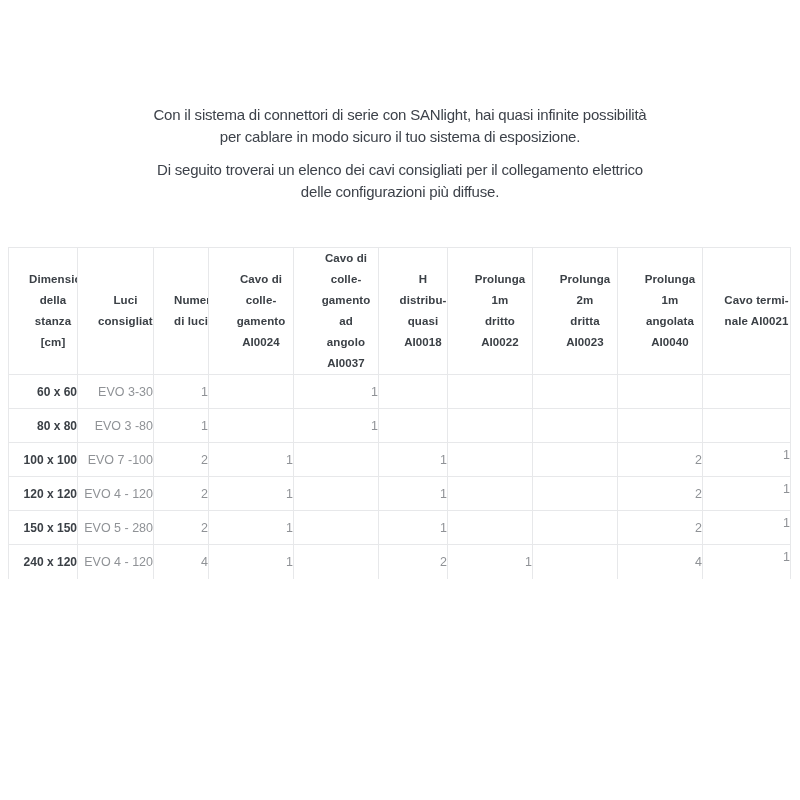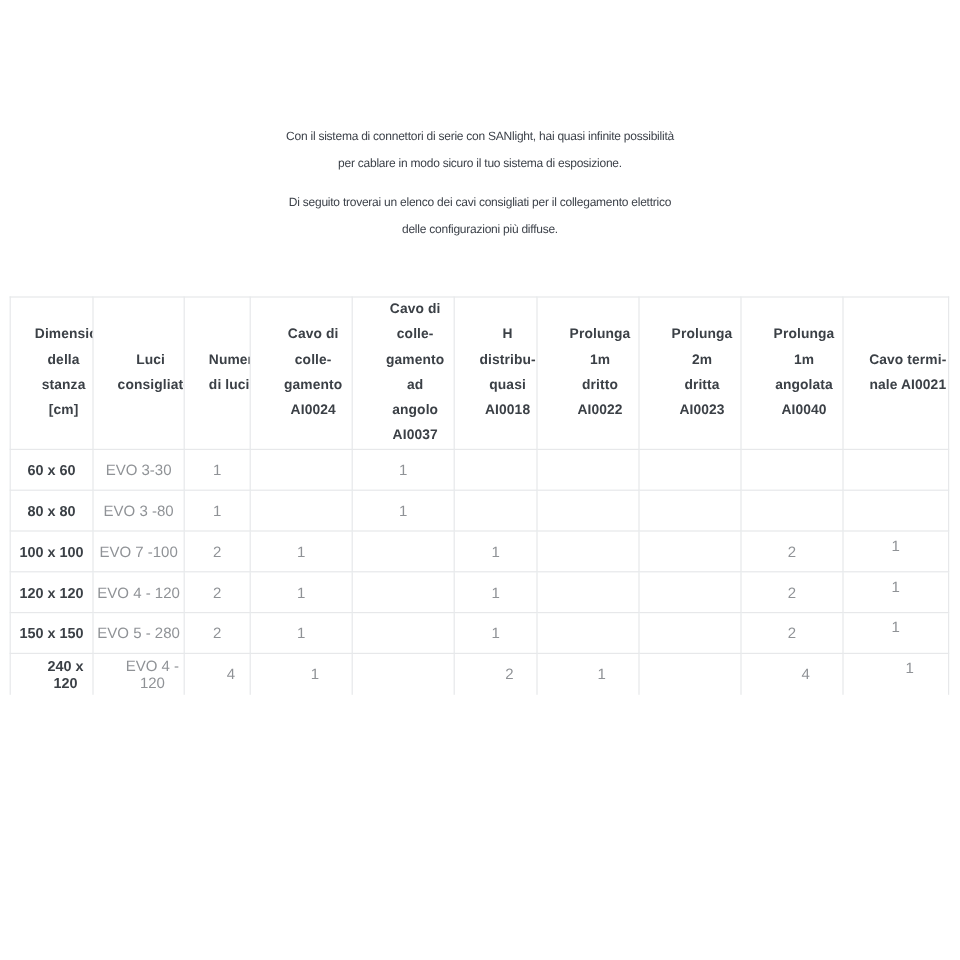--- a/index.html
+++ b/index.html
@@ -15,21 +15,21 @@
   .page {
     position: relative;
     width: 800px;
     height: 800px;
     background: #ffffff;
   }
   .intro {
     padding-top: 104px;
     text-align: center;
     color: #3d424a;
-    font-size: 10px;
+    font-size: 15px;
     line-height: 22px;
     letter-spacing: -0.2px;
   }
   .intro p {
     margin: 0 0 11px 0;
     white-space: pre-line;
   }
   table.cable-table {
     position: absolute;
     left: 8px;
@@ -54,29 +54,29 @@
     line-height: 21px;
     white-space: pre-line;
     letter-spacing: 0.1px;
     padding-left: 20px;
   }
   table.cable-table tbody td {
     height: 34px;
     font-size: 12.5px;
     font-weight: normal;
     color: #8f9296;
+    text-align: right;
   }
   table.cable-table tbody td.dim {
     font-size: 12px;
     font-weight: bold;
     color: #3b4046;
   }
   table.cable-table tbody tr:last-child td {
     border-bottom: none;
-    padding-left: 23px;
   }
   .raised {
     position: relative;
     top: -5px;
     display: inline-block;
   }
 </style>
 </head>
 <body>
 

